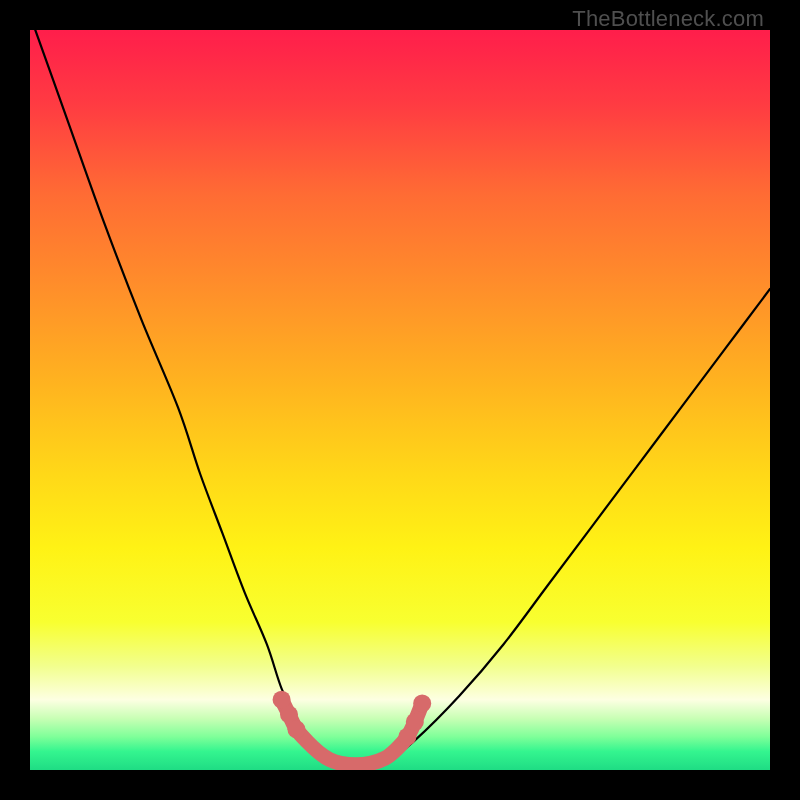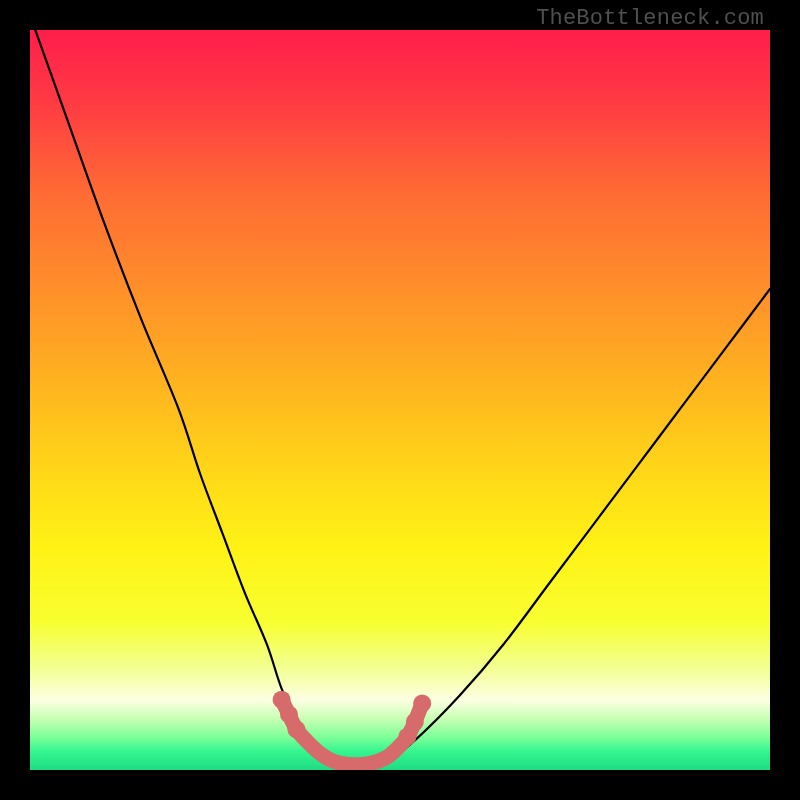--- a/index.html
+++ b/index.html
@@ -10,21 +10,20 @@
     background: #000;
     font-family: Arial, Helvetica, sans-serif;
   }
   .frame {
     position: absolute;
     left: 0;
     top: 0;
     width: 800px;
     height: 800px;
     background: #000;
-    font-family: Liberation Mono, monospace;
   }
   .plot {
     position: absolute;
     left: 30px;
     top: 30px;
     width: 740px;
     height: 740px;
     overflow: hidden;
   }
   .watermark {

